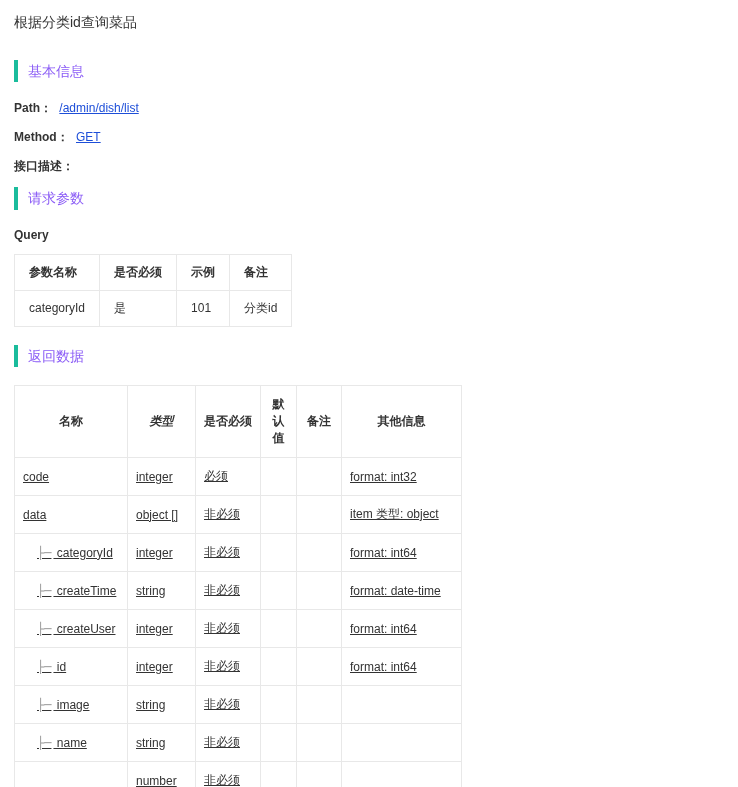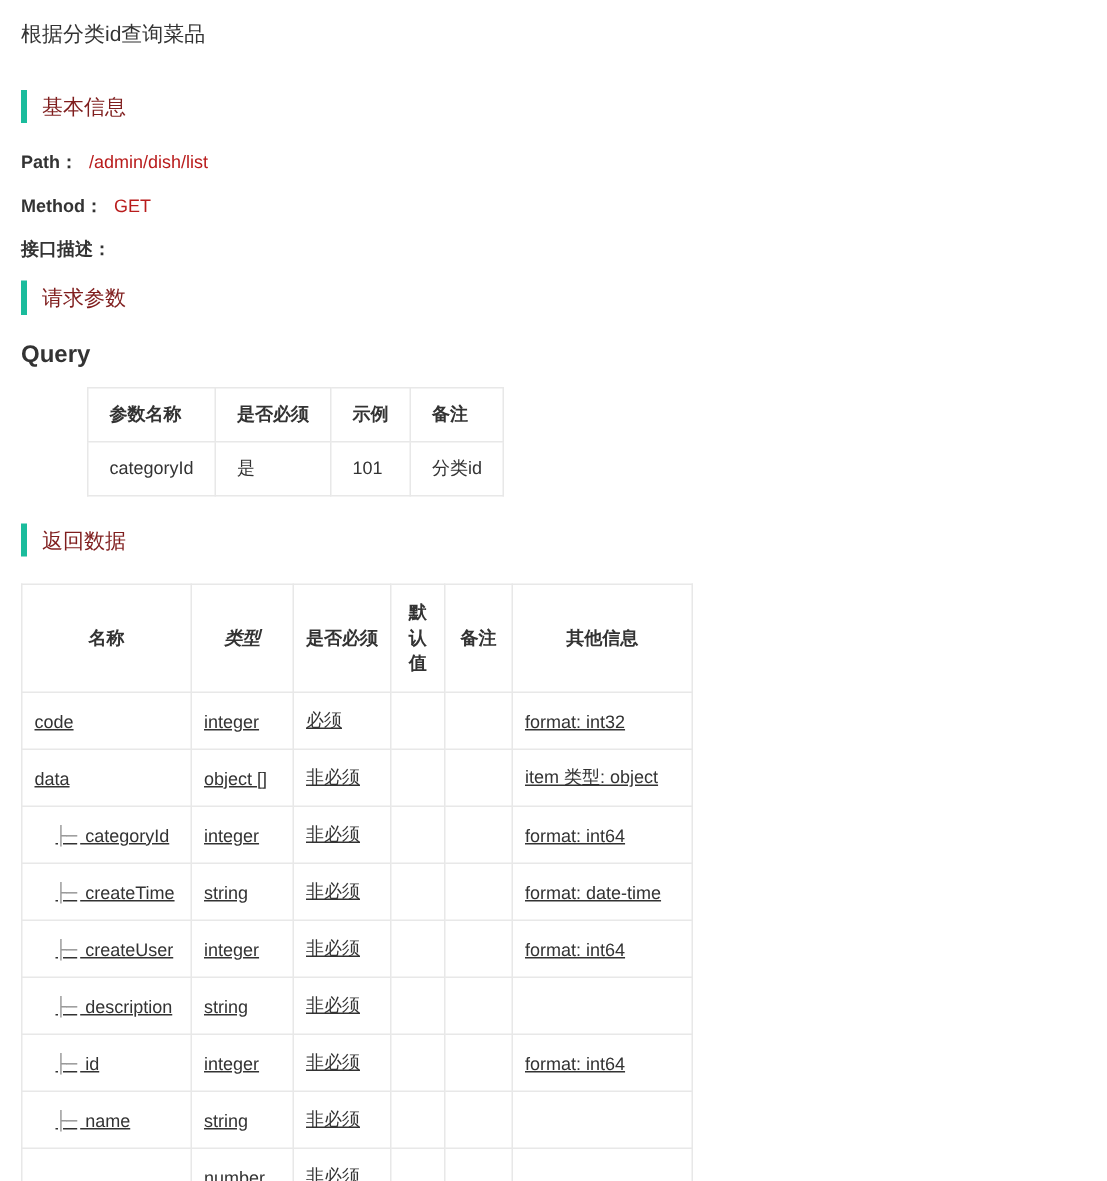--- a/index.html
+++ b/index.html
@@ -18,53 +18,53 @@
     h1 {
       font-size: 14px;
       font-weight: 400;
       color: #333;
       margin-bottom: 28px;
     }
     .section-header {
       border-left: 4px solid #1abc9c;
       padding-left: 10px;
       font-size: 14px;
-      color: #7f1d1d;
+      color: #8b5cf6;
       margin-bottom: 18px;
       margin-top: 12px;
       line-height: 1.6;
     }
     .info-line {
       font-size: 12px;
       color: #333;
       margin-bottom: 12px;
     }
     .info-label {
       font-weight: bold;
       margin-right: 4px;
     }
     .info-value {
-      color: #b91c1c;
+      color: #1d4ed8;
       font-weight: normal;
+      text-decoration: underline;
     }
     .sub-header {
-      font-size: 16px;
+      font-size: 12px;
       font-weight: bold;
       color: #333;
       margin-top: 12px;
       margin-bottom: 12px;
     }
     table {
       border-collapse: collapse;
       font-size: 12px;
       color: #333;
     }
     table.query-table {
       margin-bottom: 18px;
-      margin-left: 44px;
     }
     table th, table td {
       border: 1px solid #e8e8e8;
       padding: 8px 12px;
       text-align: left;
       vertical-align: middle;
       background: #fff;
     }
     table th {
       font-weight: bold;
@@ -189,34 +189,34 @@
       </tr>
       <tr>
         <td class="indent1"><span class="tree-branch">├─</span><span> createUser</span></td>
         <td>integer</td>
         <td>非必须</td>
         <td></td>
         <td></td>
         <td>format: int64</td>
       </tr>
       <tr>
-        <td class="indent1"><span class="tree-branch">├─</span><span> description</span></td>
+        <td class="indent1"><span class="tree-branch">├─</span><span> id</span></td>
+        <td>integer</td>
+        <td>非必须</td>
+        <td></td>
+        <td></td>
+        <td>format: int64</td>
+      </tr>
+      <tr>
+        <td class="indent1"><span class="tree-branch">├─</span><span> image</span></td>
         <td>string</td>
         <td>非必须</td>
         <td></td>
         <td></td>
         <td></td>
-      </tr>
-      <tr>
-        <td class="indent1"><span class="tree-branch">├─</span><span> id</span></td>
-        <td>integer</td>
-        <td>非必须</td>
-        <td></td>
-        <td></td>
-        <td>format: int64</td>
       </tr>
       <tr>
         <td class="indent1"><span class="tree-branch">├─</span><span> name</span></td>
         <td>string</td>
         <td>非必须</td>
         <td></td>
         <td></td>
         <td></td>
       </tr>
       <tr>

